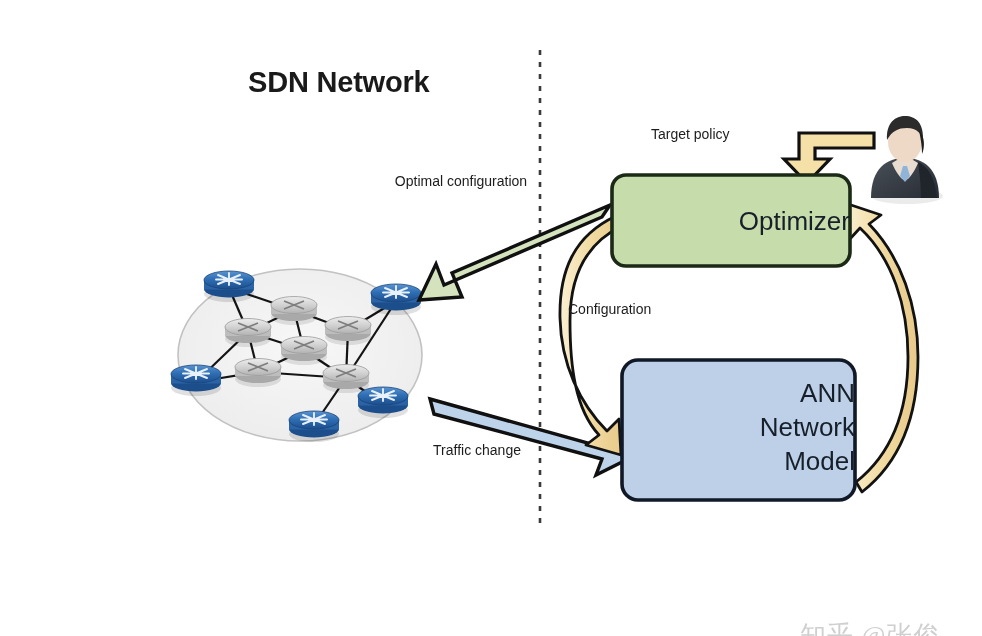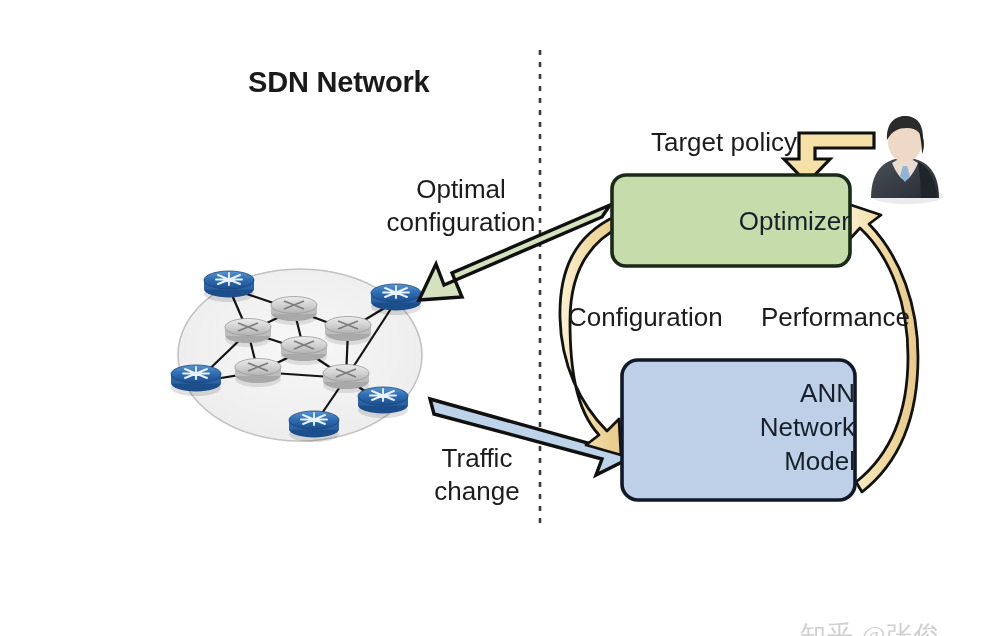--- a/index.html
+++ b/index.html
@@ -31,21 +31,21 @@
     color: #1a1a1a;
     white-space: nowrap;
     letter-spacing: -0.2px;
   }
   #heading-sdn { left: 248px; top: 66px; }
   #heading-kp  { left: 601px; top: 66px; }
 
   .dia-label {
     position: absolute;
     font-family: "Liberation Sans", sans-serif;
-    font-size: 26px;
+    font-size: 14px;
     color: #1c1c1c;
     white-space: nowrap;
     line-height: 1.28;
     text-align: center;
   }
   #label-target-policy { left: 651px; top: 126px; }
   #label-optimal-config { left: 386px; top: 173px; text-align: center; white-space: normal; width: 150px; }
   #label-configuration { left: 568px; top: 301px; }
   #label-performance { left: 761px; top: 301px; }
   #label-traffic-change { left: 428px; top: 442px; text-align: center; white-space: normal; width: 98px; }
@@ -292,21 +292,20 @@
   <div class="heading" id="heading-sdn">SDN Network</div>
 
 
   <div class="dia-label" id="label-target-policy">Target policy</div>
 
   <div class="dia-label" id="label-optimal-config">Optimal
 configuration</div>
 
   <div class="dia-label" id="label-configuration">Configuration</div>
 
-  <div class="dia-label" id="label-performance">Performance</div>
 
   <div class="dia-label" id="label-traffic-change">Traffic
 change</div>
 
   <div class="box-text" id="text-optimizer">Optimizer</div>
 
   <div class="box-text" id="text-ann">ANN
 Network
 Model</div>
 

